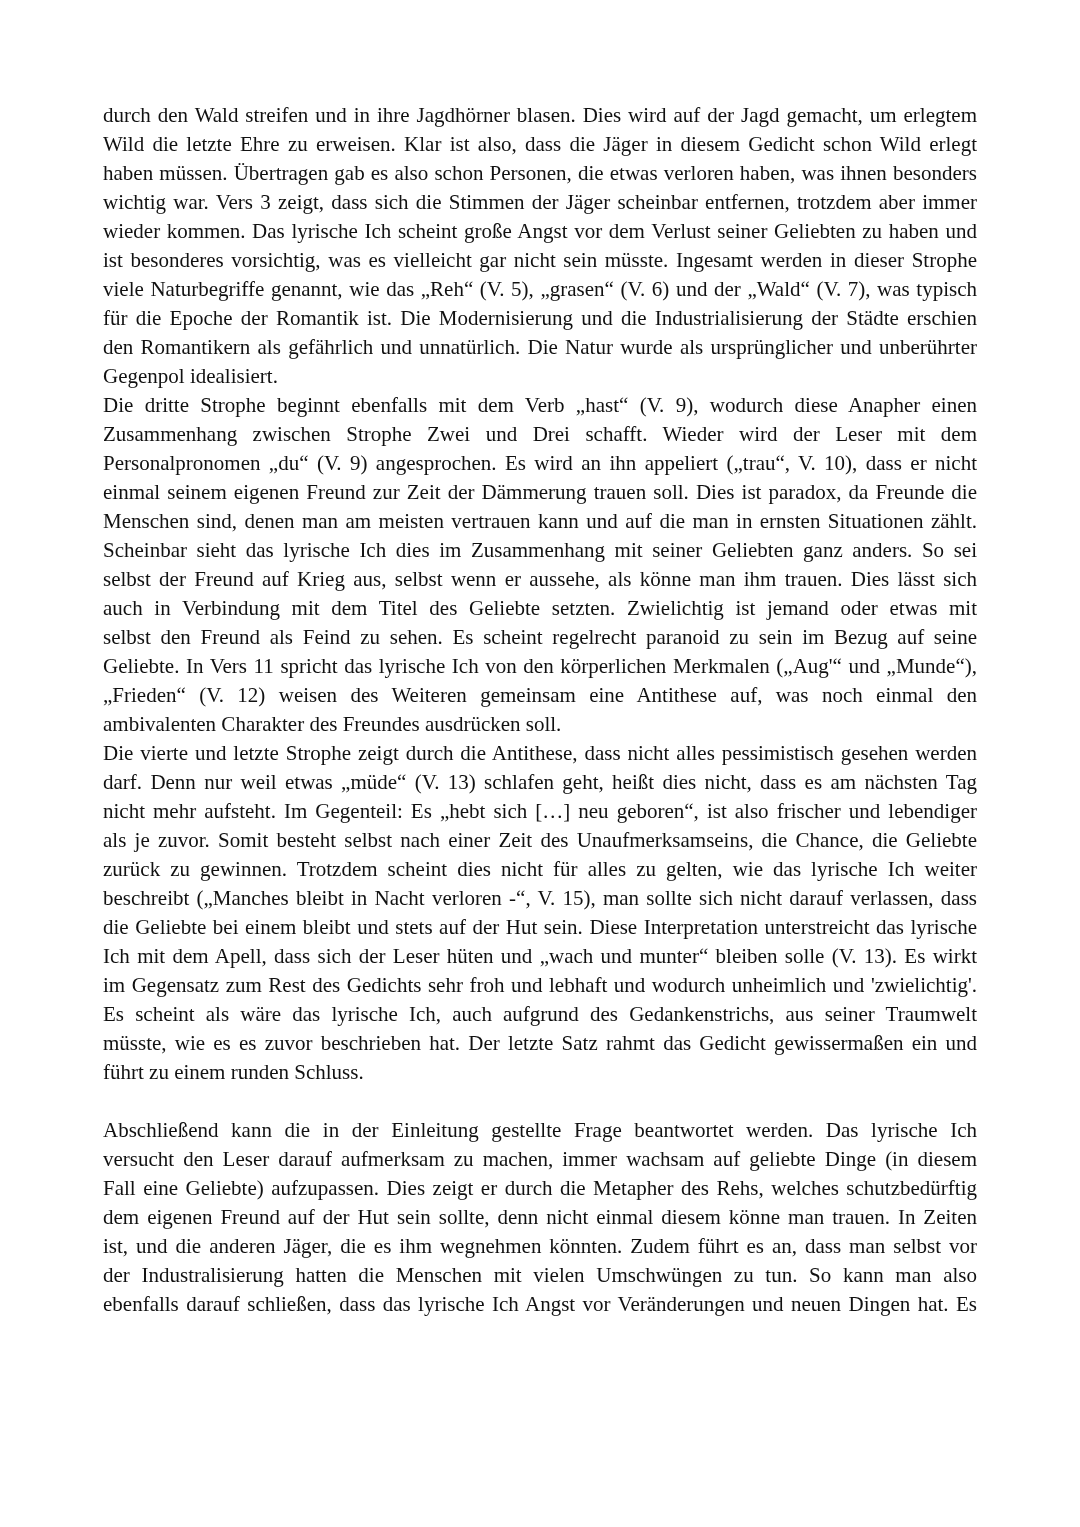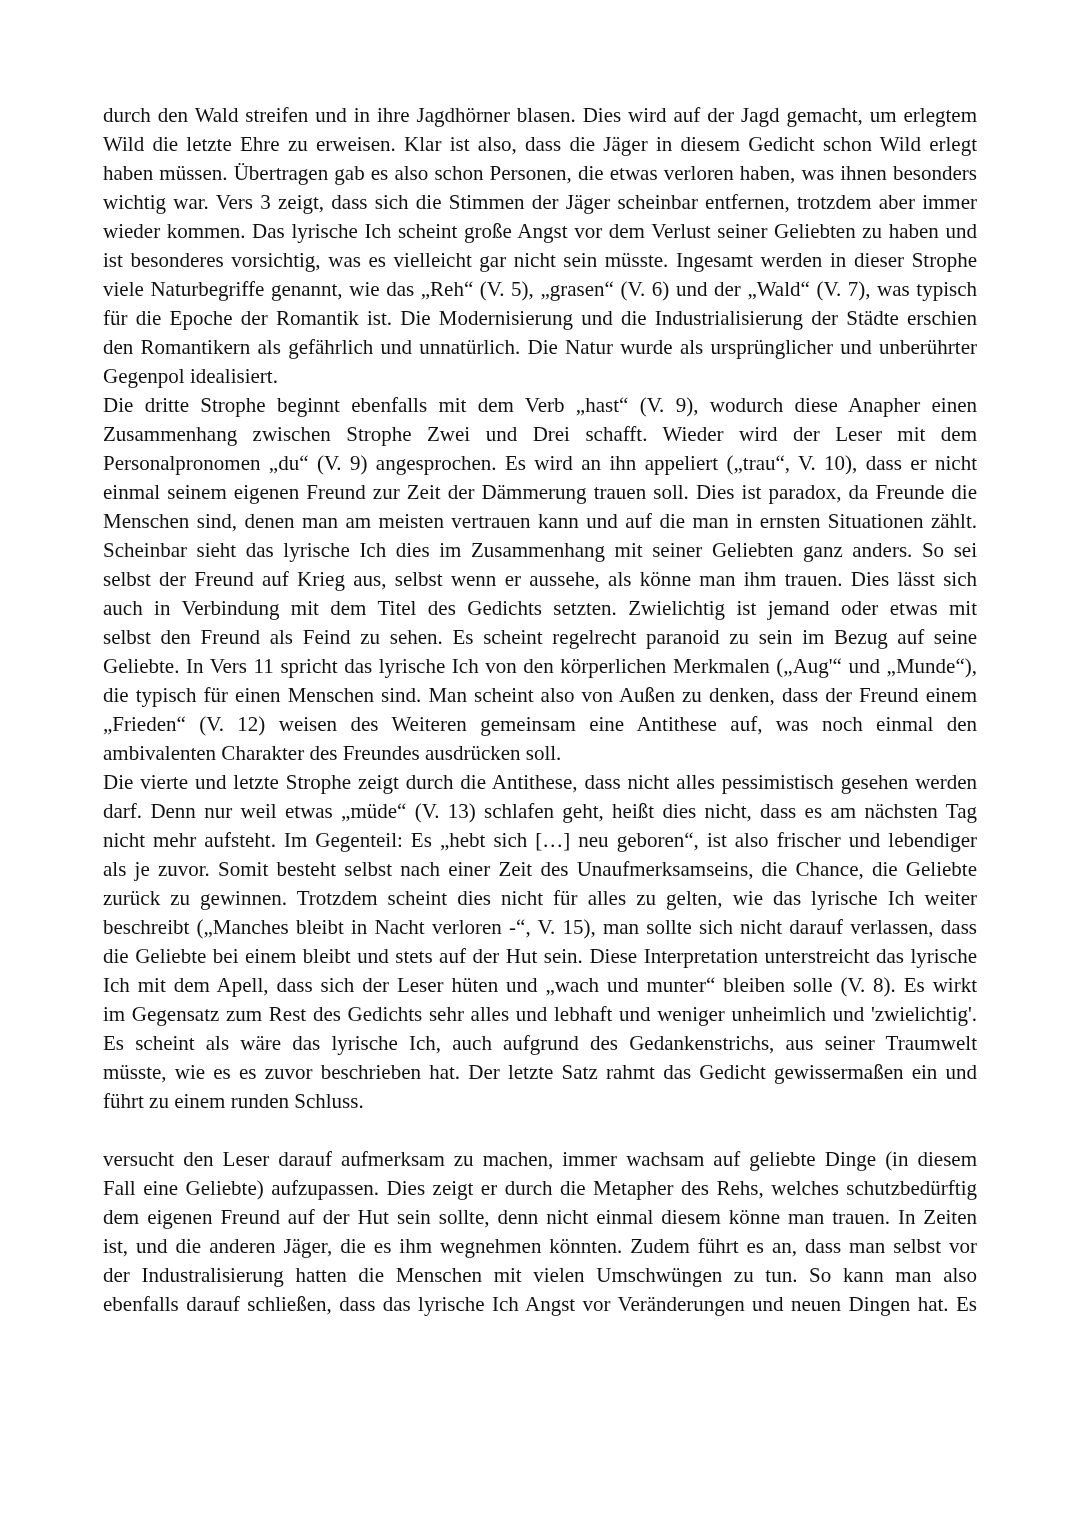--- a/index.html
+++ b/index.html
@@ -46,46 +46,46 @@
   </div>
 
   <div>
     <span class="line">Die dritte Strophe beginnt ebenfalls mit dem Verb „hast“ (V. 9), wodurch diese Anapher einen</span>
     <span class="line">Zusammenhang zwischen Strophe Zwei und Drei schafft. Wieder wird der Leser mit dem</span>
     <span class="line">Personalpronomen „du“ (V. 9) angesprochen. Es wird an ihn appeliert („trau“, V. 10), dass er nicht</span>
     <span class="line">einmal seinem eigenen Freund zur Zeit der Dämmerung trauen soll. Dies ist paradox, da Freunde die</span>
     <span class="line">Menschen sind, denen man am meisten vertrauen kann und auf die man in ernsten Situationen zählt.</span>
     <span class="line">Scheinbar sieht das lyrische Ich dies im Zusammenhang mit seiner Geliebten ganz anders. So sei</span>
     <span class="line">selbst der Freund auf Krieg aus, selbst wenn er aussehe, als könne man ihm trauen. Dies lässt sich</span>
-    <span class="line">auch in Verbindung mit dem Titel des Gedichts setzten. Zwielichtig ist jemand oder etwas mit</span>
+    <span class="line">auch in Verbindung mit dem Titel des Geliebte setzten. Zwielichtig ist jemand oder etwas mit</span>
     <span class="line">selbst den Freund als Feind zu sehen. Es scheint regelrecht paranoid zu sein im Bezug auf seine</span>
     <span class="line">Geliebte. In Vers 11 spricht das lyrische Ich von den körperlichen Merkmalen („Aug'“ und „Munde“),</span>
-    <span class="line">die typisch für einen Menschen sind. Man scheint also von Außen zu denken, dass der Freund einem</span>
     <span class="line">„Frieden“ (V. 12) weisen des Weiteren gemeinsam eine Antithese auf, was noch einmal den</span>
     <span class="line last">ambivalenten Charakter des Freundes ausdrücken soll.</span>
   </div>
 
   <div>
     <span class="line">Die vierte und letzte Strophe zeigt durch die Antithese, dass nicht alles pessimistisch gesehen werden</span>
     <span class="line">darf. Denn nur weil etwas „müde“ (V. 13) schlafen geht, heißt dies nicht, dass es am nächsten Tag</span>
     <span class="line">nicht mehr aufsteht. Im Gegenteil: Es „hebt sich […] neu geboren“, ist also frischer und lebendiger</span>
     <span class="line">als je zuvor. Somit besteht selbst nach einer Zeit des Unaufmerksamseins, die Chance, die Geliebte</span>
     <span class="line">zurück zu gewinnen. Trotzdem scheint dies nicht für alles zu gelten, wie das lyrische Ich weiter</span>
     <span class="line">beschreibt („Manches bleibt in Nacht verloren -“, V. 15), man sollte sich nicht darauf verlassen, dass</span>
     <span class="line">die Geliebte bei einem bleibt und stets auf der Hut sein. Diese Interpretation unterstreicht das lyrische</span>
-    <span class="line">Ich mit dem Apell, dass sich der Leser hüten und „wach und munter“ bleiben solle (V. 8). Es wirkt</span>
-    <span class="line">im Gegensatz zum Rest des Gedichts sehr alles und lebhaft und weniger unheimlich und 'zwielichtig'.</span>
+    <span class="line">Ich mit dem Apell, dass sich der Leser hüten und „wach und munter“ bleiben solle (V. 13). Es wirkt</span>
+    <span class="line">im Gegensatz zum Rest des Gedichts sehr froh und lebhaft und wodurch unheimlich und 'zwielichtig'.</span>
     <span class="line">Es scheint als wäre das lyrische Ich, auch aufgrund des Gedankenstrichs, aus seiner Traumwelt</span>
     <span class="line">müsste, wie es es zuvor beschrieben hat. Der letzte Satz rahmt das Gedicht gewissermaßen ein und</span>
     <span class="line last">führt zu einem runden Schluss.</span>
   </div>
 
   <div class="gap"></div>
 
   <div>
+    <span class="line">Abschließend kann die in der Einleitung gestellte Frage beantwortet werden. Das lyrische Ich</span>
     <span class="line">versucht den Leser darauf aufmerksam zu machen, immer wachsam auf geliebte Dinge (in diesem</span>
     <span class="line">Fall eine Geliebte) aufzupassen. Dies zeigt er durch die Metapher des Rehs, welches schutzbedürftig</span>
     <span class="line">dem eigenen Freund auf der Hut sein sollte, denn nicht einmal diesem könne man trauen. In Zeiten</span>
     <span class="line">ist, und die anderen Jäger, die es ihm wegnehmen könnten. Zudem führt es an, dass man selbst vor</span>
     <span class="line">der Industralisierung hatten die Menschen mit vielen Umschwüngen zu tun. So kann man also</span>
     <span class="line">ebenfalls darauf schließen, dass das lyrische Ich Angst vor Veränderungen und neuen Dingen hat. Es</span>
   </div>
 
 </div>
 

